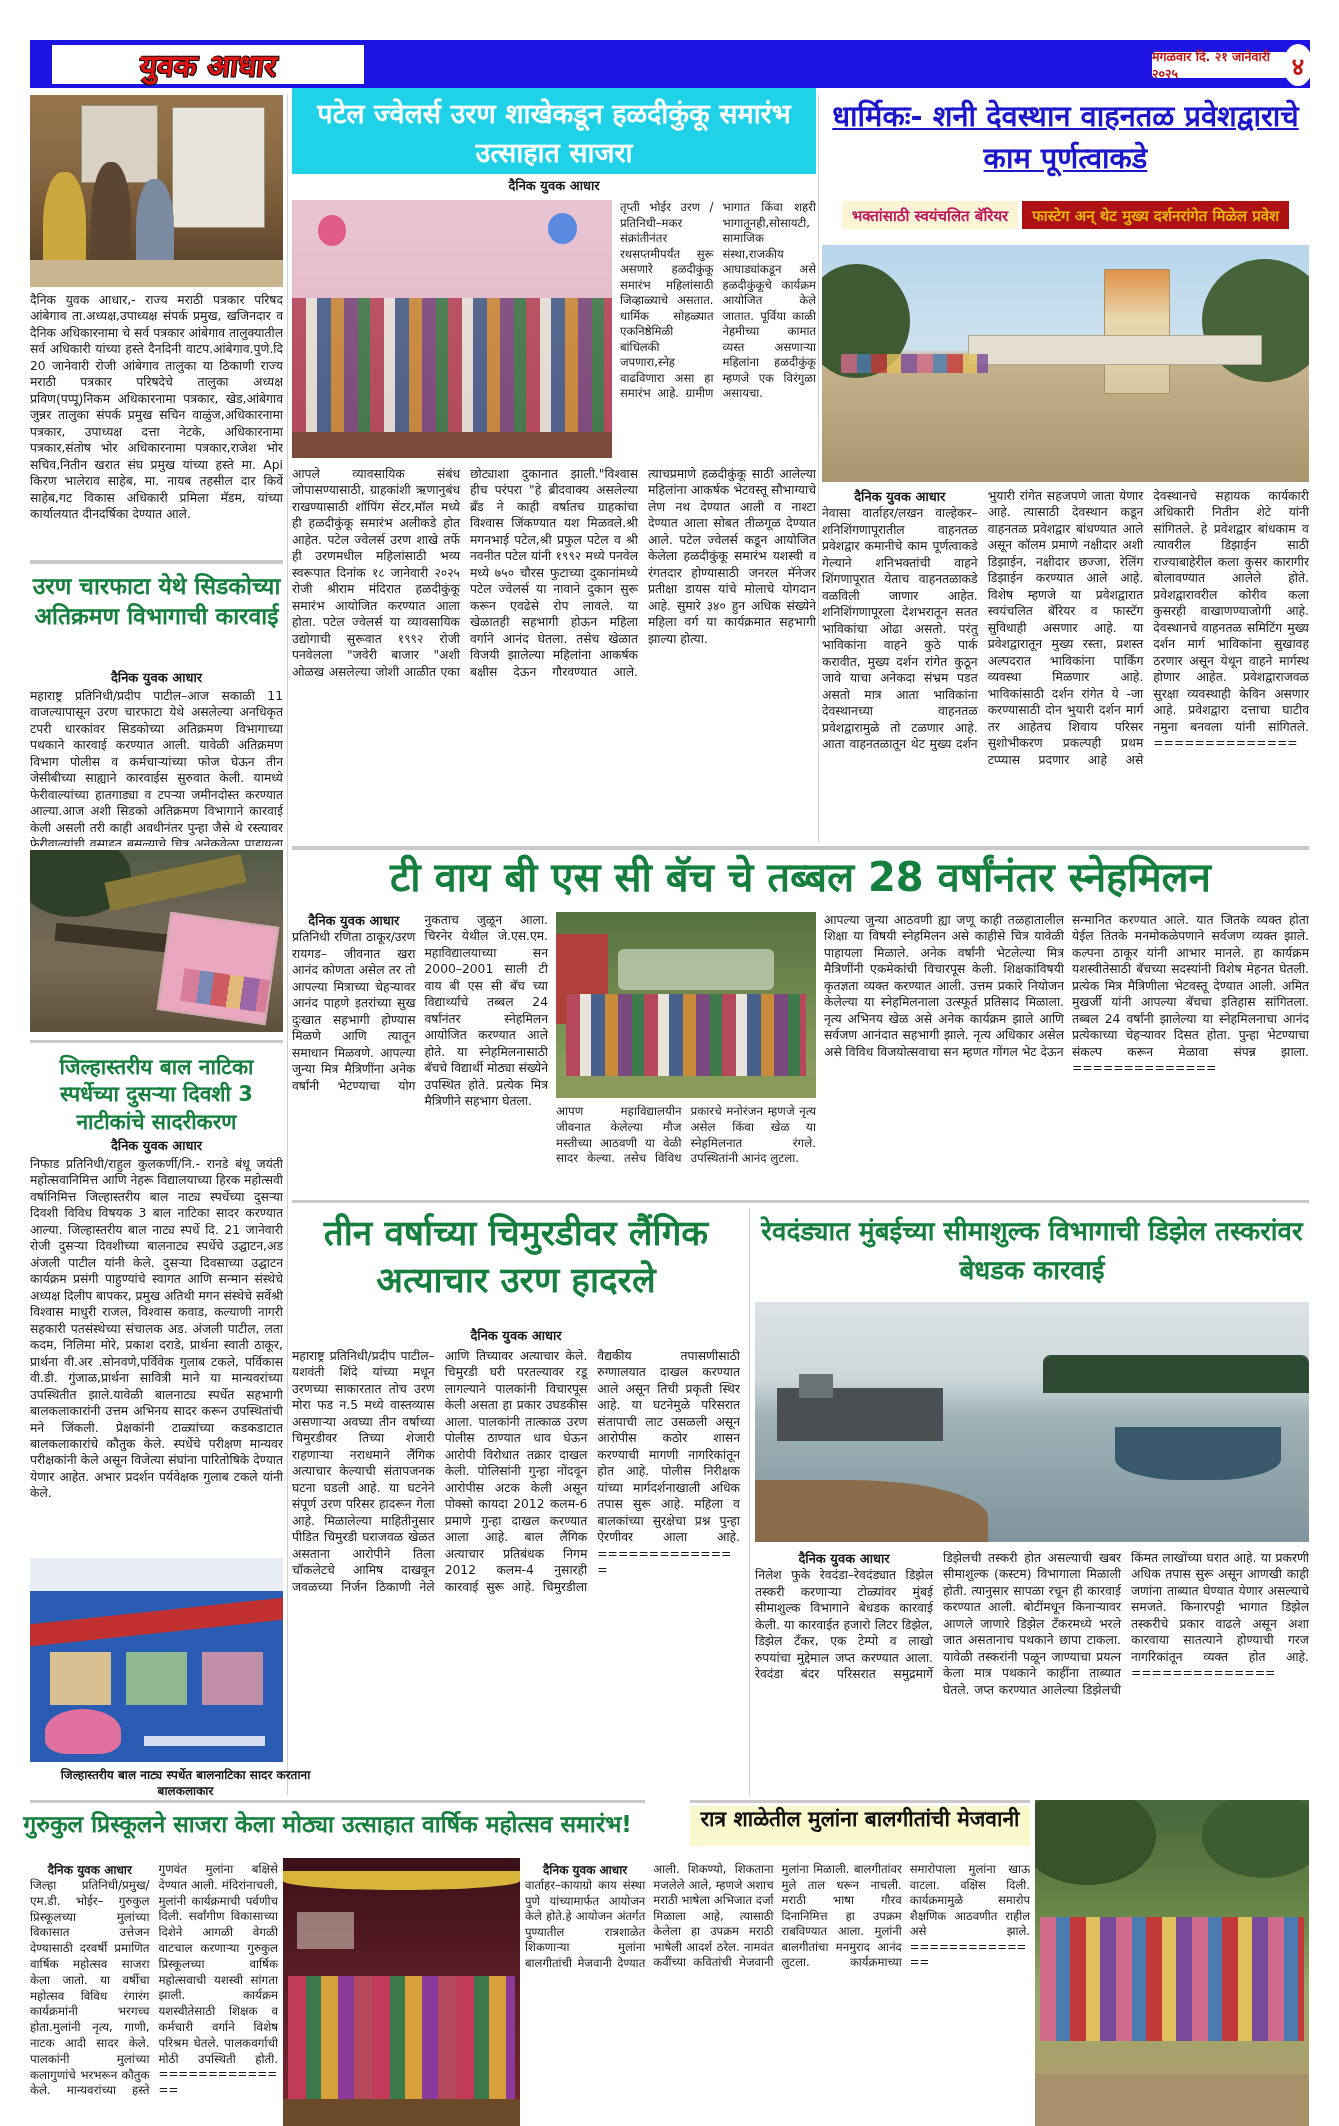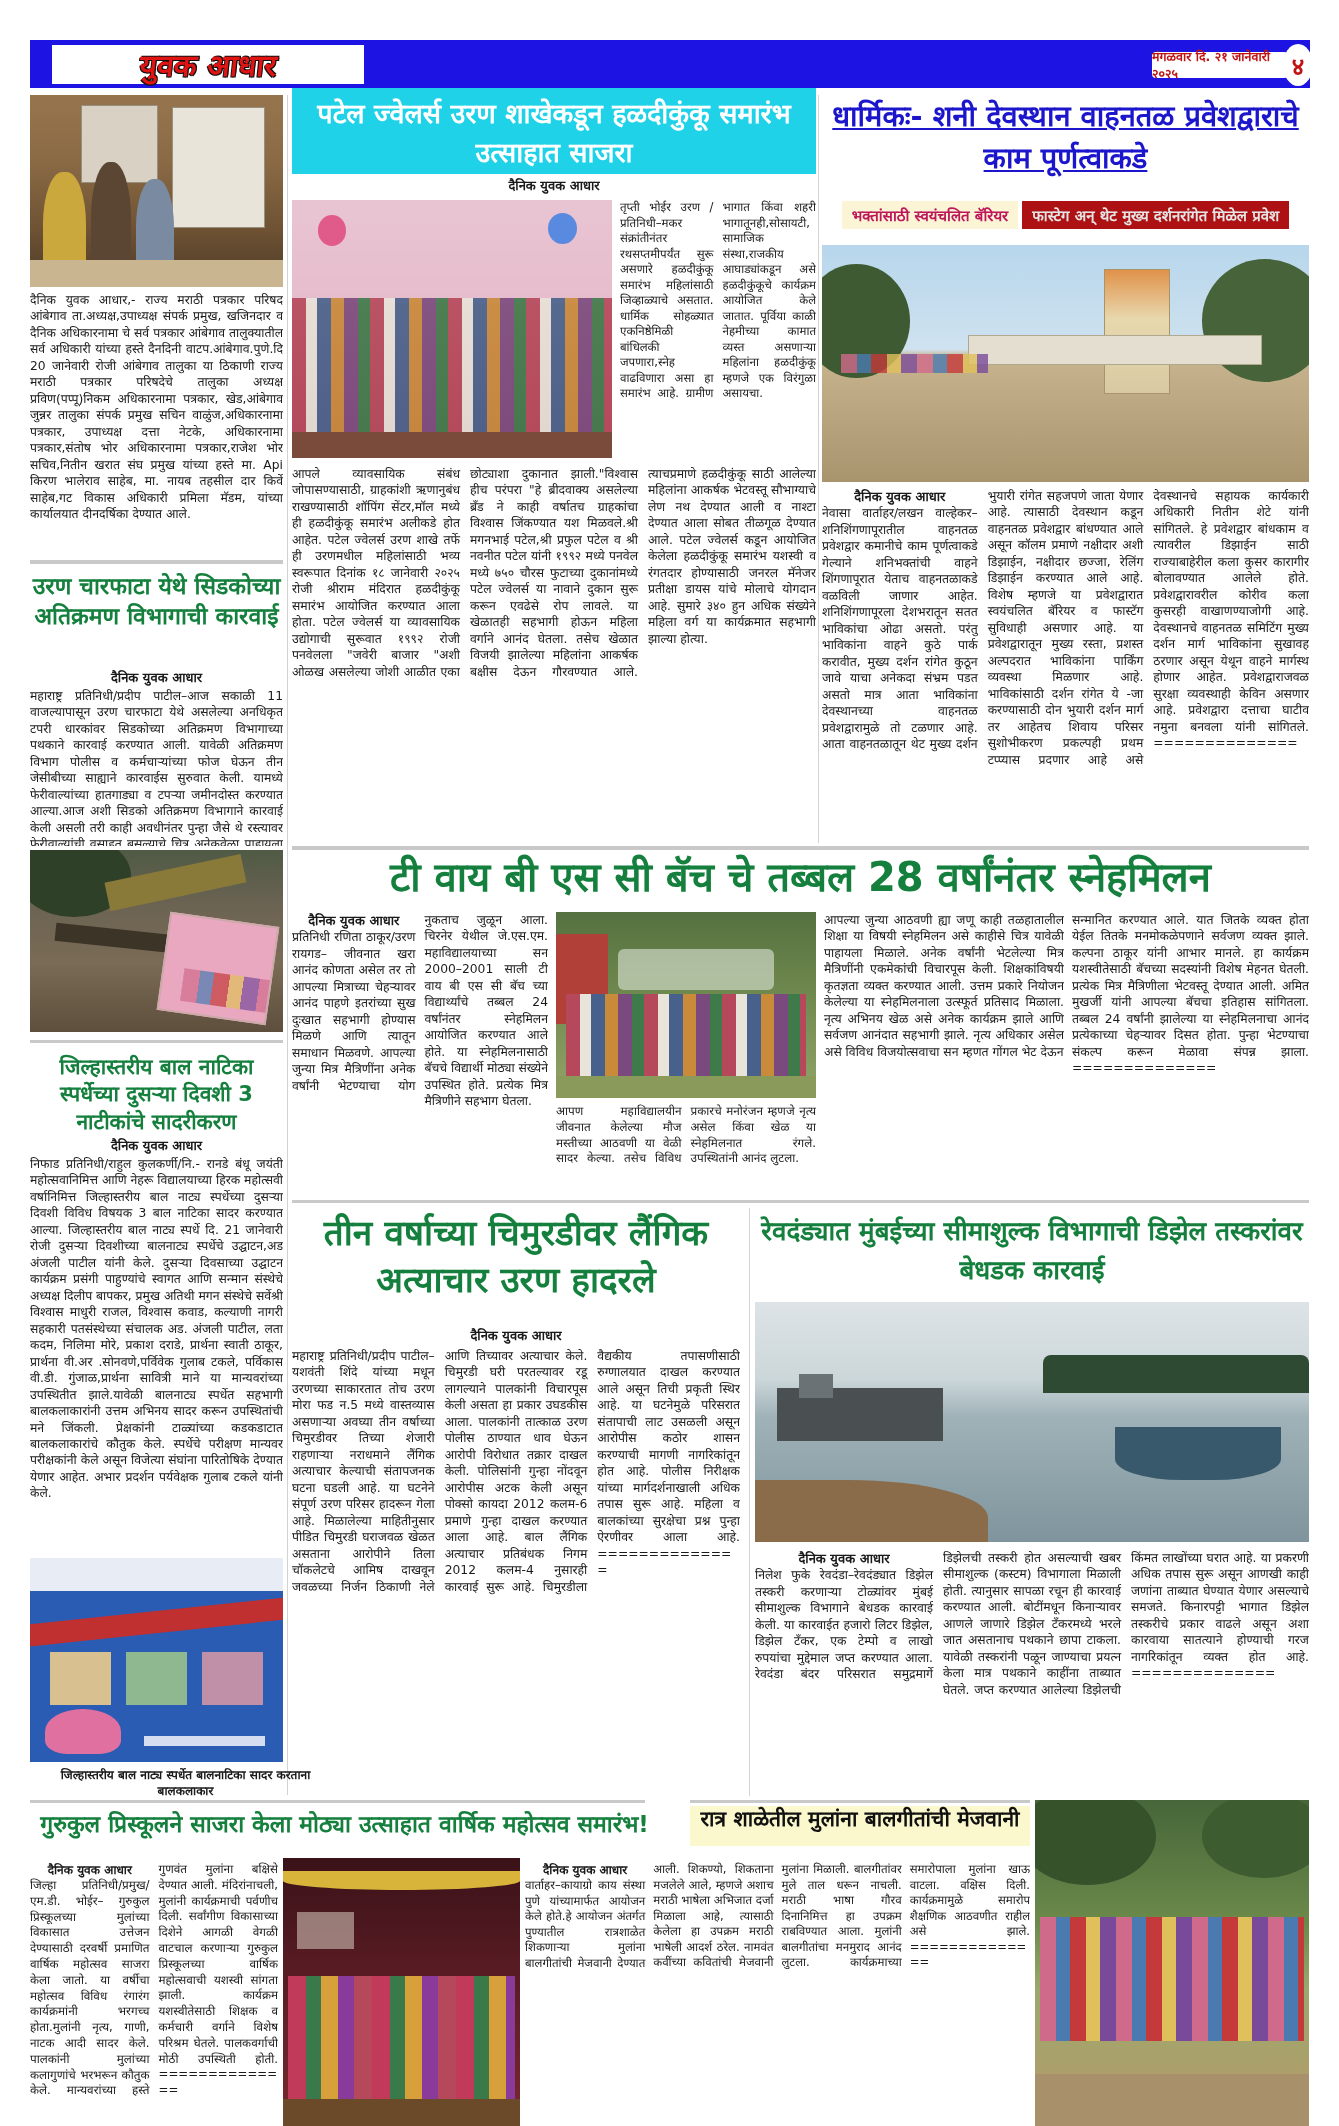--- a/index.html
+++ b/index.html
@@ -20,21 +20,21 @@
     display:flex;align-items:center;justify-content:center;font-size:24px;font-weight:bold;color:#c01414;}
   
   .hrule{background:#c9c9c9;height:3px;}
   .vrule{background:#d2d2d2;width:1px;}
   
   .hl{font-weight:bold;text-align:center;line-height:1.3;color:#15803d;}
   .hl-cyan{background:#1fd2e8;color:#ffffff;font-size:27px;font-weight:bold;text-align:center;
     line-height:1.45;padding-top:6px;}
   .hl-blue{color:#1b15cc;font-size:29px;font-weight:bold;text-align:center;line-height:1.45;text-decoration:underline;}
   .sub-cream{background:#fbf5d6;color:#be185d;font-weight:bold;font-size:15px;padding:4px 10px;}
-  .sub-red{background:#ad1113;color:#e5e5e5;font-weight:bold;font-size:15px;padding:4px 10px;}
+  .sub-red{background:#ad1113;color:#eab308;font-weight:bold;font-size:15px;padding:4px 10px;}
   .hl-yellow{background:#fbf8cd;color:#111;font-weight:bold;font-size:21px;text-align:center;
     line-height:1.3;}
   
   .byline{font-weight:bold;text-align:center;font-size:13px;}
   .btxt{font-size:12.3px;line-height:1.34;text-align:justify;overflow:hidden;word-break:break-word;}
   .cols2{column-count:2;column-gap:9px;}
   .cols3{column-count:3;column-gap:10px;}
   .cols4{column-count:4;column-gap:8px;}
   .caption{font-size:12px;font-weight:bold;text-align:center;line-height:1.3;margin-left:29px;}
   
@@ -170,21 +170,21 @@
   <div class="pe" style="left:0;bottom:0;width:42%;height:26%;background:#8a6b4a;border-radius:0 60% 0 0;"></div>
 </div>
 <div class="abs btxt cols3" style="left:755px;top:1550px;width:554px;height:246px;">
   <div class="byline">दैनिक युवक आधार</div>
   <span>निलेश फुके रेवदंडा–रेवदंड्यात डिझेल तस्करी करणाऱ्या टोळ्यांवर मुंबई सीमाशुल्क विभागाने बेधडक कारवाई केली. या कारवाईत हजारो लिटर डिझेल, डिझेल टँकर, एक टेम्पो व लाखो रुपयांचा मुद्देमाल जप्त करण्यात आला. रेवदंडा बंदर परिसरात समुद्रमार्गे डिझेलची तस्करी होत असल्याची खबर सीमाशुल्क (कस्टम) विभागाला मिळाली होती. त्यानुसार सापळा रचून ही कारवाई करण्यात आली. बोटींमधून किनाऱ्यावर आणले जाणारे डिझेल टँकरमध्ये भरले जात असतानाच पथकाने छापा टाकला. यावेळी तस्करांनी पळून जाण्याचा प्रयत्न केला मात्र पथकाने काहींना ताब्यात घेतले. जप्त करण्यात आलेल्या डिझेलची किंमत लाखोंच्या घरात आहे. या प्रकरणी अधिक तपास सुरू असून आणखी काही जणांना ताब्यात घेण्यात येणार असल्याचे समजते. किनारपट्टी भागात डिझेल तस्करीचे प्रकार वाढले असून अशा कारवाया सातत्याने होण्याची गरज नागरिकांतून व्यक्त होत आहे. ==============</span>
 </div>
 
 <div class="abs hrule" style="left:30px;top:1800px;width:615px;height:3px;"></div>
 <div class="abs hrule" style="left:690px;top:1800px;width:340px;height:3px;"></div>
 
-<div class="abs hl" style="left:37px;top:1810px;width:615px;font-size:23px;">गुरुकुल प्रिस्कूलने साजरा केला मोठ्या उत्साहात वार्षिक महोत्सव समारंभ!</div>
+<div class="abs hl" style="left:20px;top:1810px;width:615px;font-size:23px;">गुरुकुल प्रिस्कूलने साजरा केला मोठ्या उत्साहात वार्षिक महोत्सव समारंभ!</div>
 <div class="abs hl-yellow" style="left:690px;top:1806px;width:340px;height:40px;">रात्र शाळेतील मुलांना बालगीतांची मेजवानी</div>
 
 <div class="abs btxt cols2" style="left:30px;top:1862px;width:248px;height:264px;font-size:11.8px;">
   <div class="byline" style="font-size:12px;">दैनिक युवक आधार</div>
   <span>जिल्हा प्रतिनिधी/प्रमुख/एम.डी. भोईर– गुरुकुल प्रिस्कूलच्या मुलांच्या विकासात उत्तेजन देण्यासाठी दरवर्षी प्रमाणित वार्षिक महोत्सव साजरा केला जातो. या वर्षीचा महोत्सव विविध रंगारंग कार्यक्रमांनी भरगच्च होता.मुलांनी नृत्य, गाणी, नाटक आदी सादर केले. पालकांनी मुलांच्या कलागुणांचे भरभरून कौतुक केले. मान्यवरांच्या हस्ते गुणवंत मुलांना बक्षिसे देण्यात आली. मंदिरांनाचली, मुलांनी कार्यक्रमाची पर्वणीच दिली. सर्वांगीण विकासाच्या दिशेने आगळी वेगळी वाटचाल करणाऱ्या गुरुकुल प्रिस्कूलच्या वार्षिक महोत्सवाची यशस्वी सांगता झाली. कार्यक्रम यशस्वीतेसाठी शिक्षक व कर्मचारी वर्गाने विशेष परिश्रम घेतले. पालकवर्गाची मोठी उपस्थिती होती. ==============</span>
 </div>
 
 <div id="stage-photo" class="photo" style="left:283px;top:1858px;width:237px;height:268px;">
   <div class="pe" style="left:0;top:5%;width:100%;height:7%;background:#d8b53a;border-radius:0 0 50% 50%;"></div>
   <div class="pe" style="left:6%;top:20%;width:24%;height:14%;background:#e8e0d0;opacity:.5;"></div>

